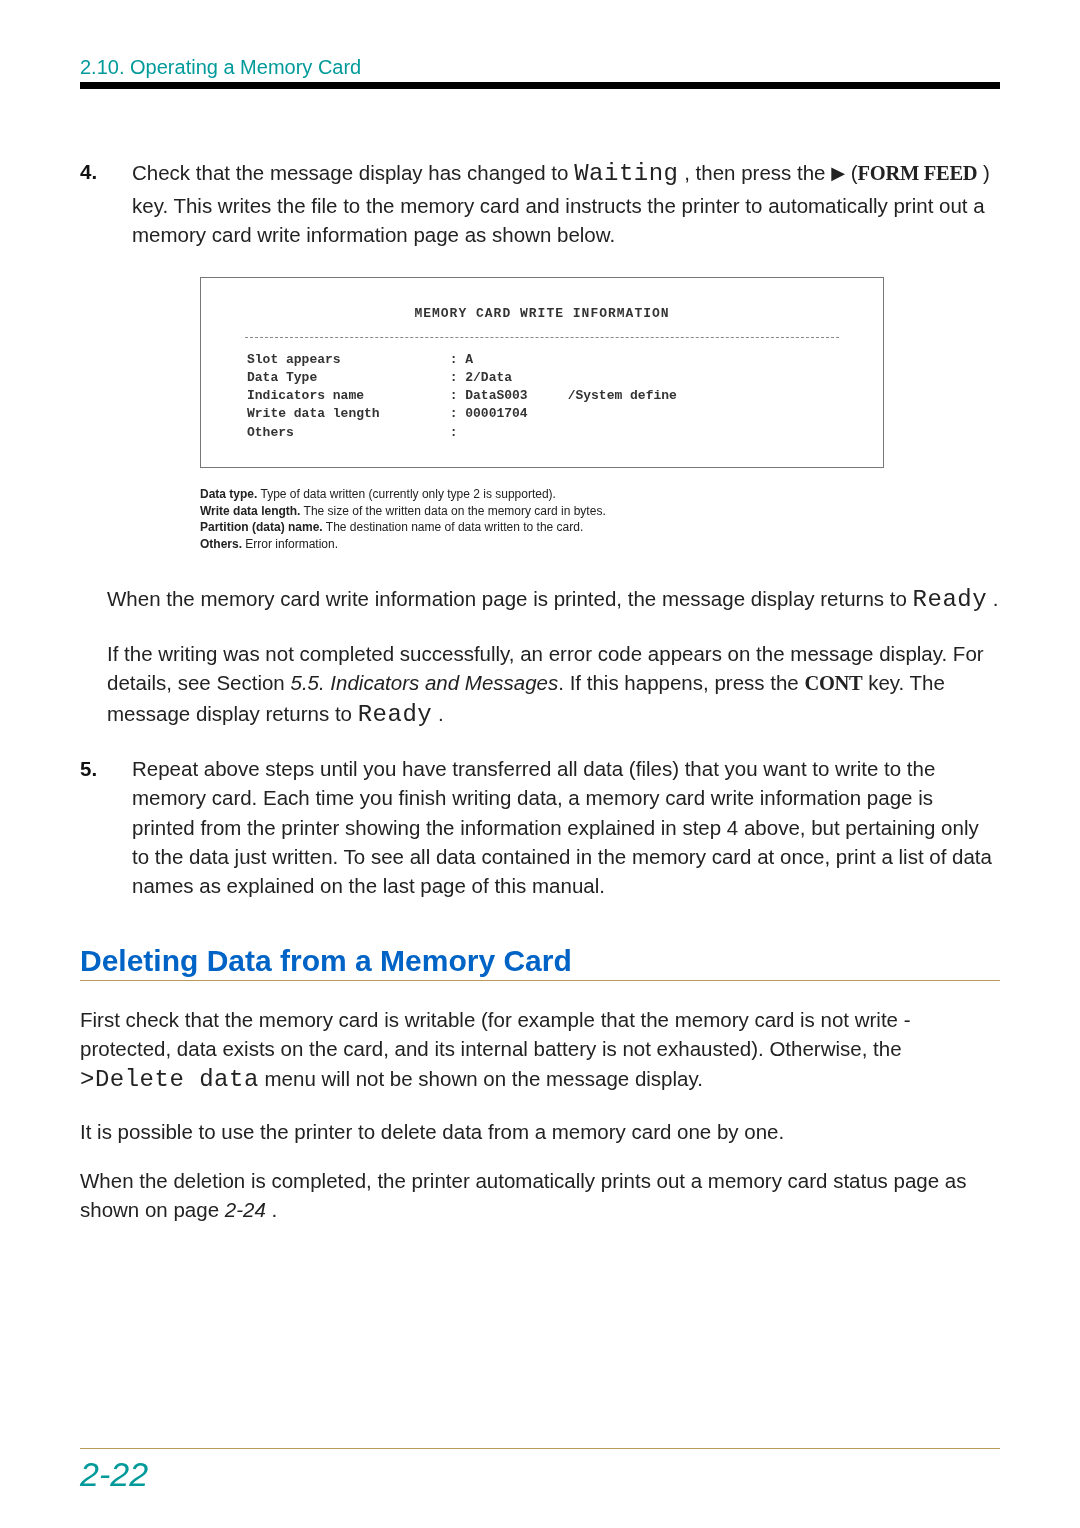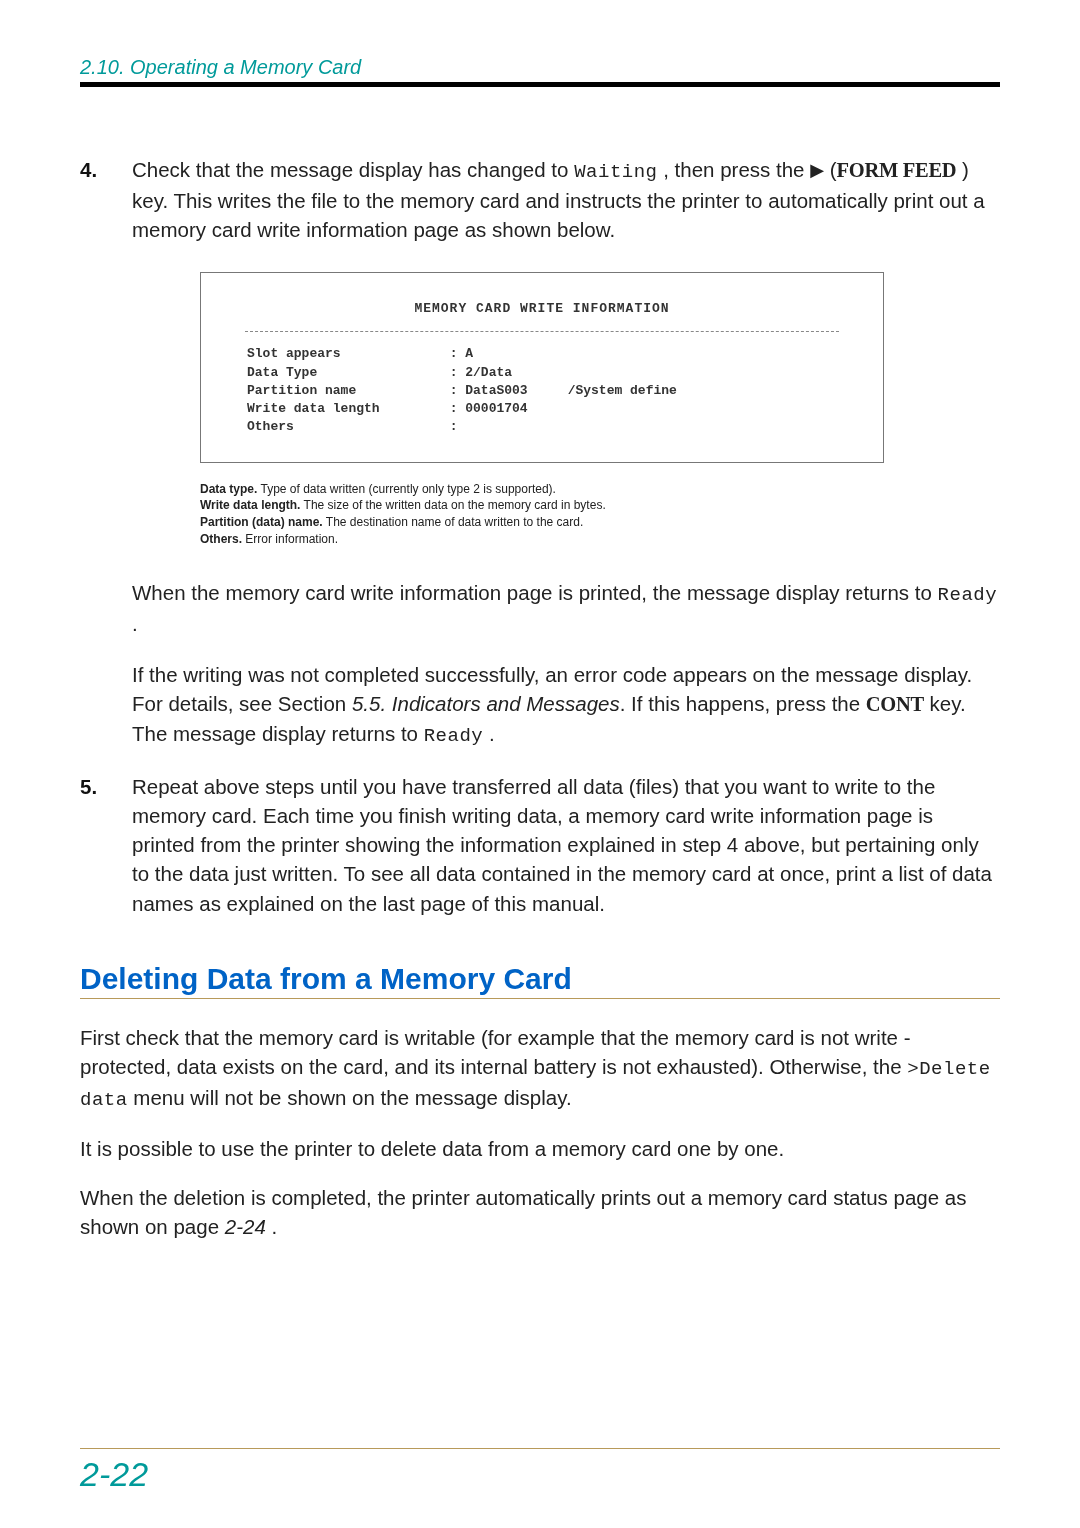--- a/index.html
+++ b/index.html
@@ -7,44 +7,43 @@
     font-family: "Segoe UI", "Helvetica Neue", Arial, sans-serif;
     background: #fff;
     color: #222;
     width: 1080px;
     height: 1528px;
     position: relative;
     padding: 56px 80px 40px 80px;
   }
   .header-line {
     color: #009a9a;
-    font-style: italic;
     font-size: 20px;
     font-weight: 400;
-    border-bottom: 5px solid #000000;
+    border-bottom: 7px solid #000000;
     padding-bottom: 3px;
     margin-bottom: 68px;
   }
   .content { padding-left: 0; }
   ol.steps { list-style: none; }
   ol.steps > li {
     display: flex;
     margin-bottom: 28px;
     font-size: 20.5px;
     line-height: 1.42;
   }
   .step-num {
     flex: 0 0 52px;
     font-weight: 700;
     color: #111;
   }
   .step-body { flex: 1; }
   .lcd {
     font-family: "Courier New", monospace;
-    font-size: 19px;
+    font-size: 24px;
     letter-spacing: 0.5px;
   }
   .keycap {
     font-family: Liberation Serif, serif;
     font-stretch: condensed;
     font-weight: 600;
     letter-spacing: -0.3px;
   }
   .tri { font-size: 18px; vertical-align: 1px; }
   .figure-box {
@@ -62,21 +61,21 @@
   .figure-table td { padding-right: 8px; font-weight: 700; }
   .figure-table td.v { font-weight: 700; }
   .legend {
     margin: 14px 0 30px 120px;
     width: 680px;
     font-size: 12px;
     line-height: 1.4;
   }
   .legend b { font-weight: 700; }
   .para-indent {
-    margin-left: 52px;
+    margin-left: 27px;
     font-size: 20.5px;
     line-height: 1.42;
     margin-bottom: 22px;
   }
   .section-title {
     color: #0063c6;
     font-weight: 800;
     font-size: 30px;
     border-bottom: 1px solid #b89a5a;
     padding-bottom: 2px;
@@ -126,21 +125,21 @@
             <td>Slot appears</td>
             <td class="v" style="padding-left:60px">: A</td>
             <td></td>
           </tr>
       <tr>
             <td>Data Type</td>
             <td class="v" style="padding-left:60px">: 2/Data</td>
             <td></td>
           </tr>
       <tr>
-            <td>Partition name</td>
+            <td>Indicators name</td>
             <td class="v" style="padding-left:60px">: DataS003</td>
             <td style="padding-left:30px">/System define</td>
           </tr>
       <tr>
             <td>Write data length</td>
             <td class="v" style="padding-left:60px">: 00001704</td>
             <td></td>
           </tr>
       <tr>
             <td>Others</td>

